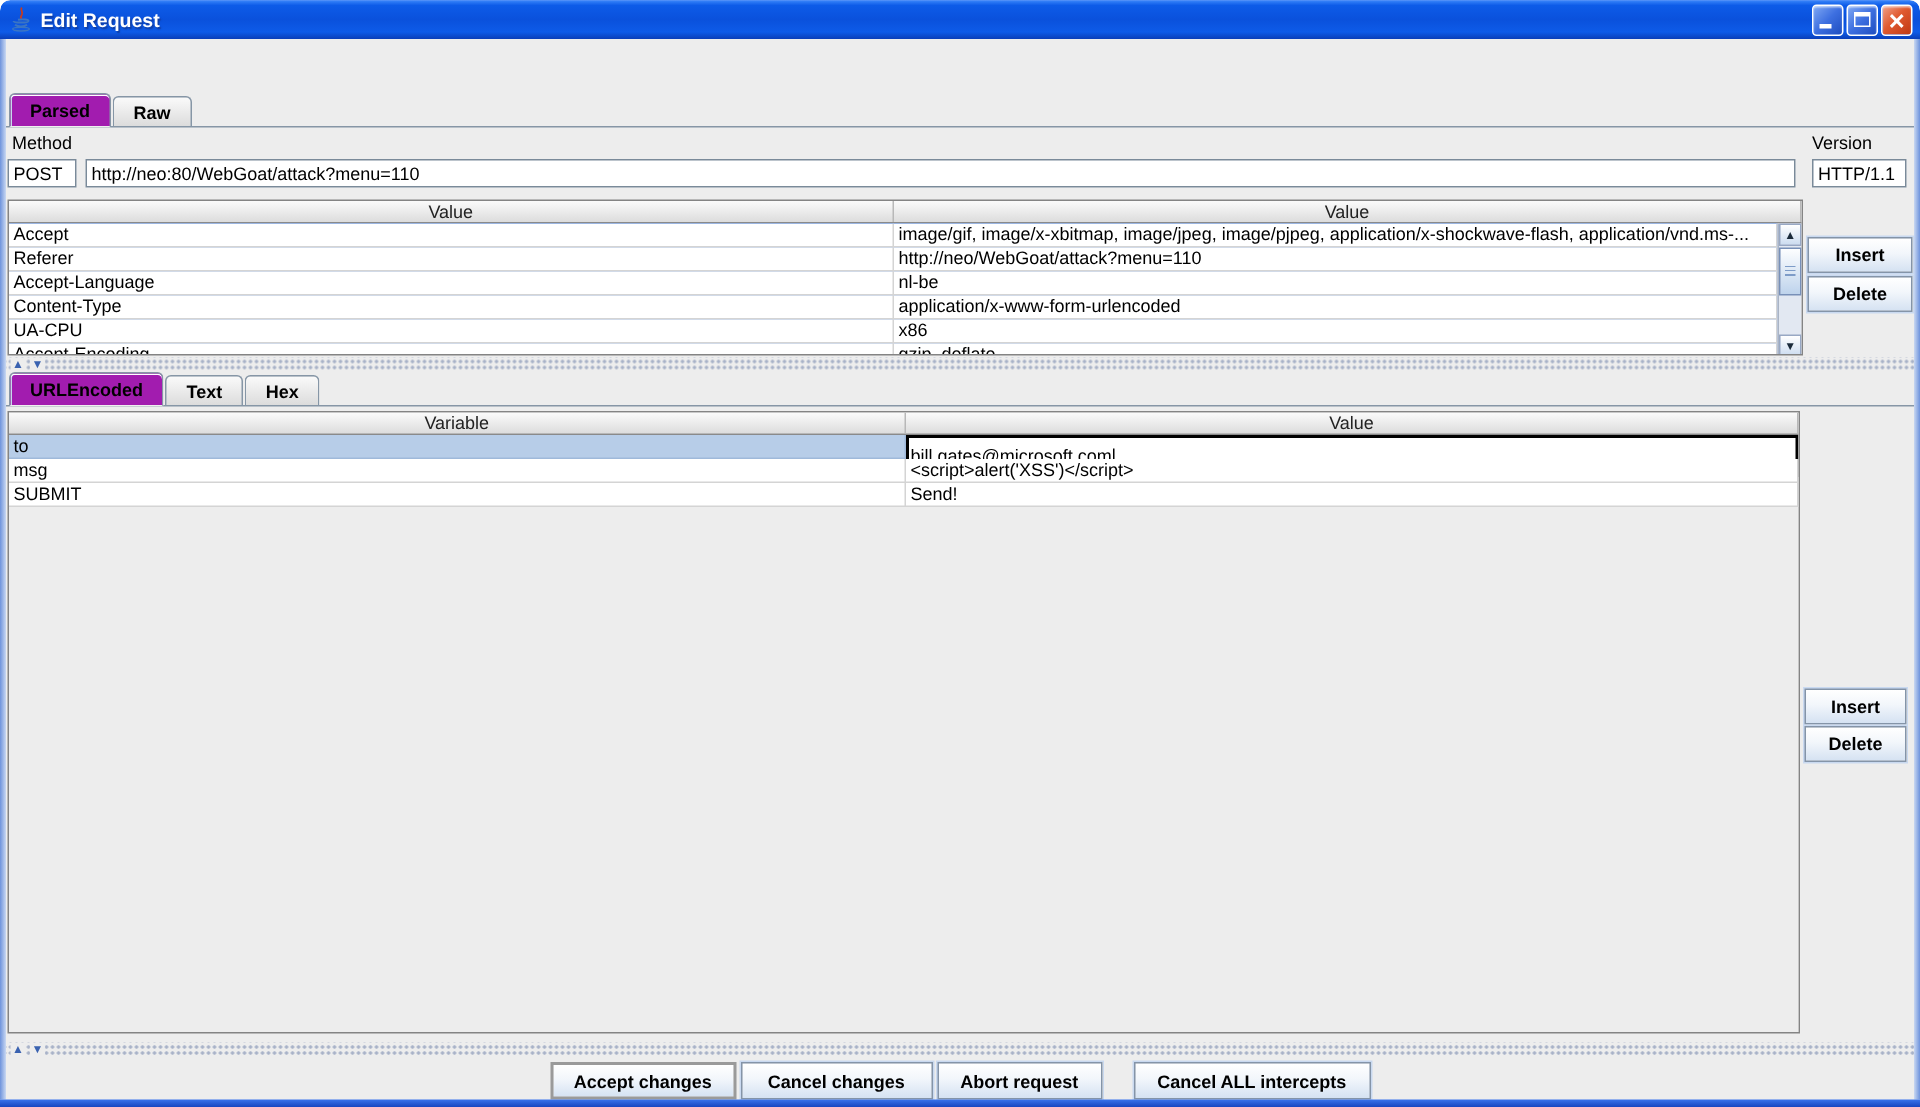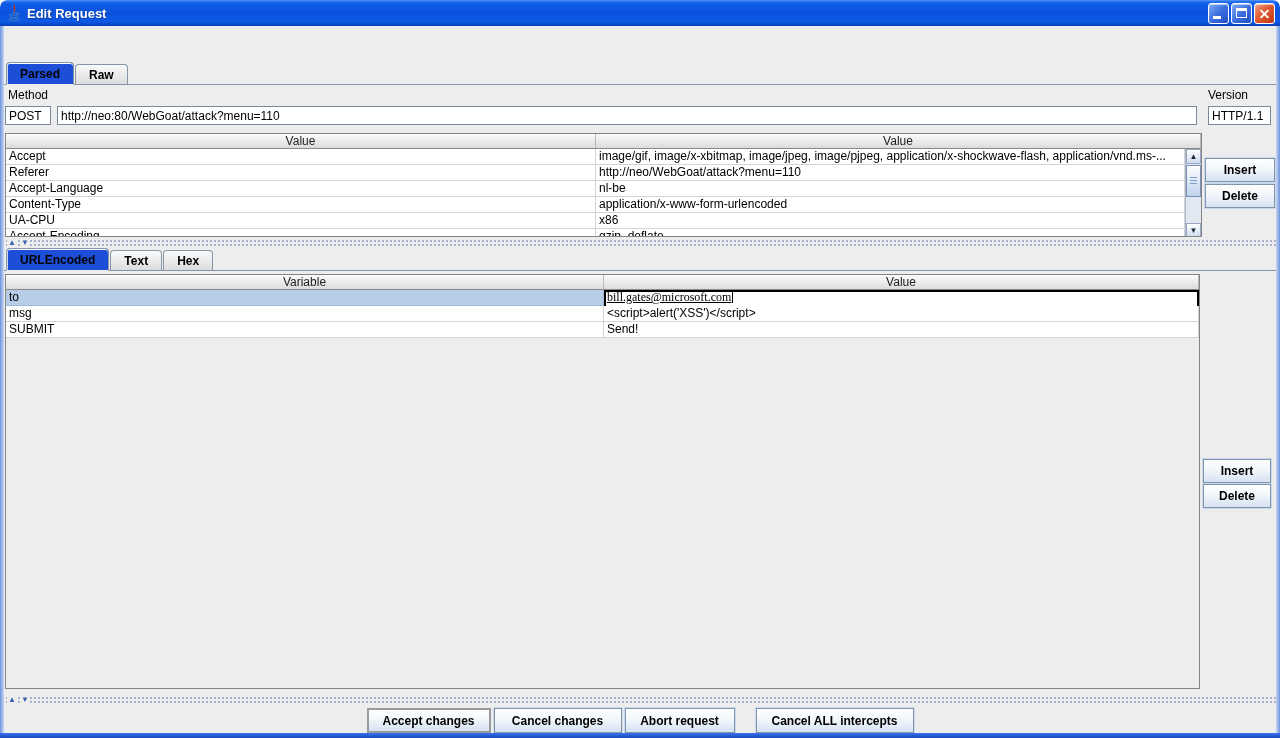--- a/index.html
+++ b/index.html
@@ -37,21 +37,21 @@
     display:flex; align-items:center; justify-content:center; margin-right:18px; }
   .cb .check-glyph { display:none; font-size:11px; line-height:11px; color:#24344E; font-weight:bold; }
   .cb.checked { background:linear-gradient(180deg,#E6ECF4,#CBD6E4); }
   .cb.checked .check-glyph { display:block; }
 
   
   .tabrow { position:absolute; left:4px; width:1272px; height:23px; border-bottom:1px solid #8696A6; display:flex; align-items:flex-end; padding-left:2px; }
   .tab { height:20px; display:inline-flex; align-items:center; padding:0 13px; font-size:12px; font-weight:bold;
     border:1px solid #8696A6; border-bottom:none; border-radius:4px 4px 0 0; margin-right:1px;
     background:linear-gradient(180deg,#FAFAFA,#DCDCDC); position:relative; }
-  .tab.selected { height:23px; background:#1d4ed8; z-index:2; margin-bottom:-1px; border-bottom:1px solid #EFEFEF;
+  .tab.selected { height:23px; background:#a21caf; z-index:2; margin-bottom:-1px; border-bottom:1px solid #EFEFEF;
     box-shadow:inset 0 1px 0 #FFFFFF, inset 1px 0 0 #C8D8EC; }
   .tabrow1 { top:62px; } .tabrow2 { top:248px; }
 
   
   .fldlbl { position:absolute; font-size:12px; font-weight:normal; color:#000; }
   .tfield { position:absolute; height:19px; border:1px solid #7A8A99; background:#fff; font-family:"Liberation Sans",sans-serif;
     font-size:12px; padding:0 3px; color:#000; }
 
   
   .pane { position:absolute; border:1px solid #848484; background:#EDEDED; overflow:hidden; }
@@ -60,21 +60,21 @@
   .trow { display:flex; height:16px; background:#fff; }
   .td { font-size:12px; line-height:15px; padding:0 3px; border-right:1px solid #D4D4D4; border-bottom:1px solid #D4D4D4;
     white-space:nowrap; overflow:hidden; color:#000; }
   .hdr-c1 { width:590px; } .hdr-c2 { flex:1; }
   .par-c1 { width:598px; } .par-c2 { flex:1; }
   .rows-and-bar { display:flex; height:89px; }
   .rows-col { flex:1; background:#3b82f6; overflow:hidden; }
 
   
   .trow.selected .td { background:#B7CDE8; border-bottom:1px solid #9FB9DA; border-right-color:#9FB9DA; }
-  .cell-editor { flex:1; height:28px; background:#fff; border:2px solid #000; display:flex; padding:0 1px; overflow:hidden;font-family:Liberation Serif, serif; }
+  .cell-editor { flex:1; height:28px; background:#fff; border:2px solid #000; display:flex; align-items:center; padding:0 1px; overflow:hidden; }
   .cell-editor .etext { font-size:12px; line-height:11px; text-decoration:underline; white-space:nowrap; }
   .caret { width:1px; height:11px; background:#000; margin-left:1px; }
 
   
   .vscroll { width:16px; display:flex; flex-direction:column; background:#E2E8F2; border-left:1px solid #AAB4C4; }
   .sbtn { height:15px; border:1px solid #98A8C4; background:linear-gradient(180deg,#FFFFFF,#CCDCF0);
     font-size:8px; line-height:13px; text-align:center; color:#1A2A3A; }
   .sthumb { height:32px; margin:1px 0; border:1px solid #7890B8; background:linear-gradient(180deg,#FDFEFF,#BED3EC); position:relative; }
   .sthumb::after { content:""; position:absolute; left:3px; right:3px; top:11px; height:8px;
     background:repeating-linear-gradient(180deg,#7E9CC8 0 1px,transparent 1px 3px); }

